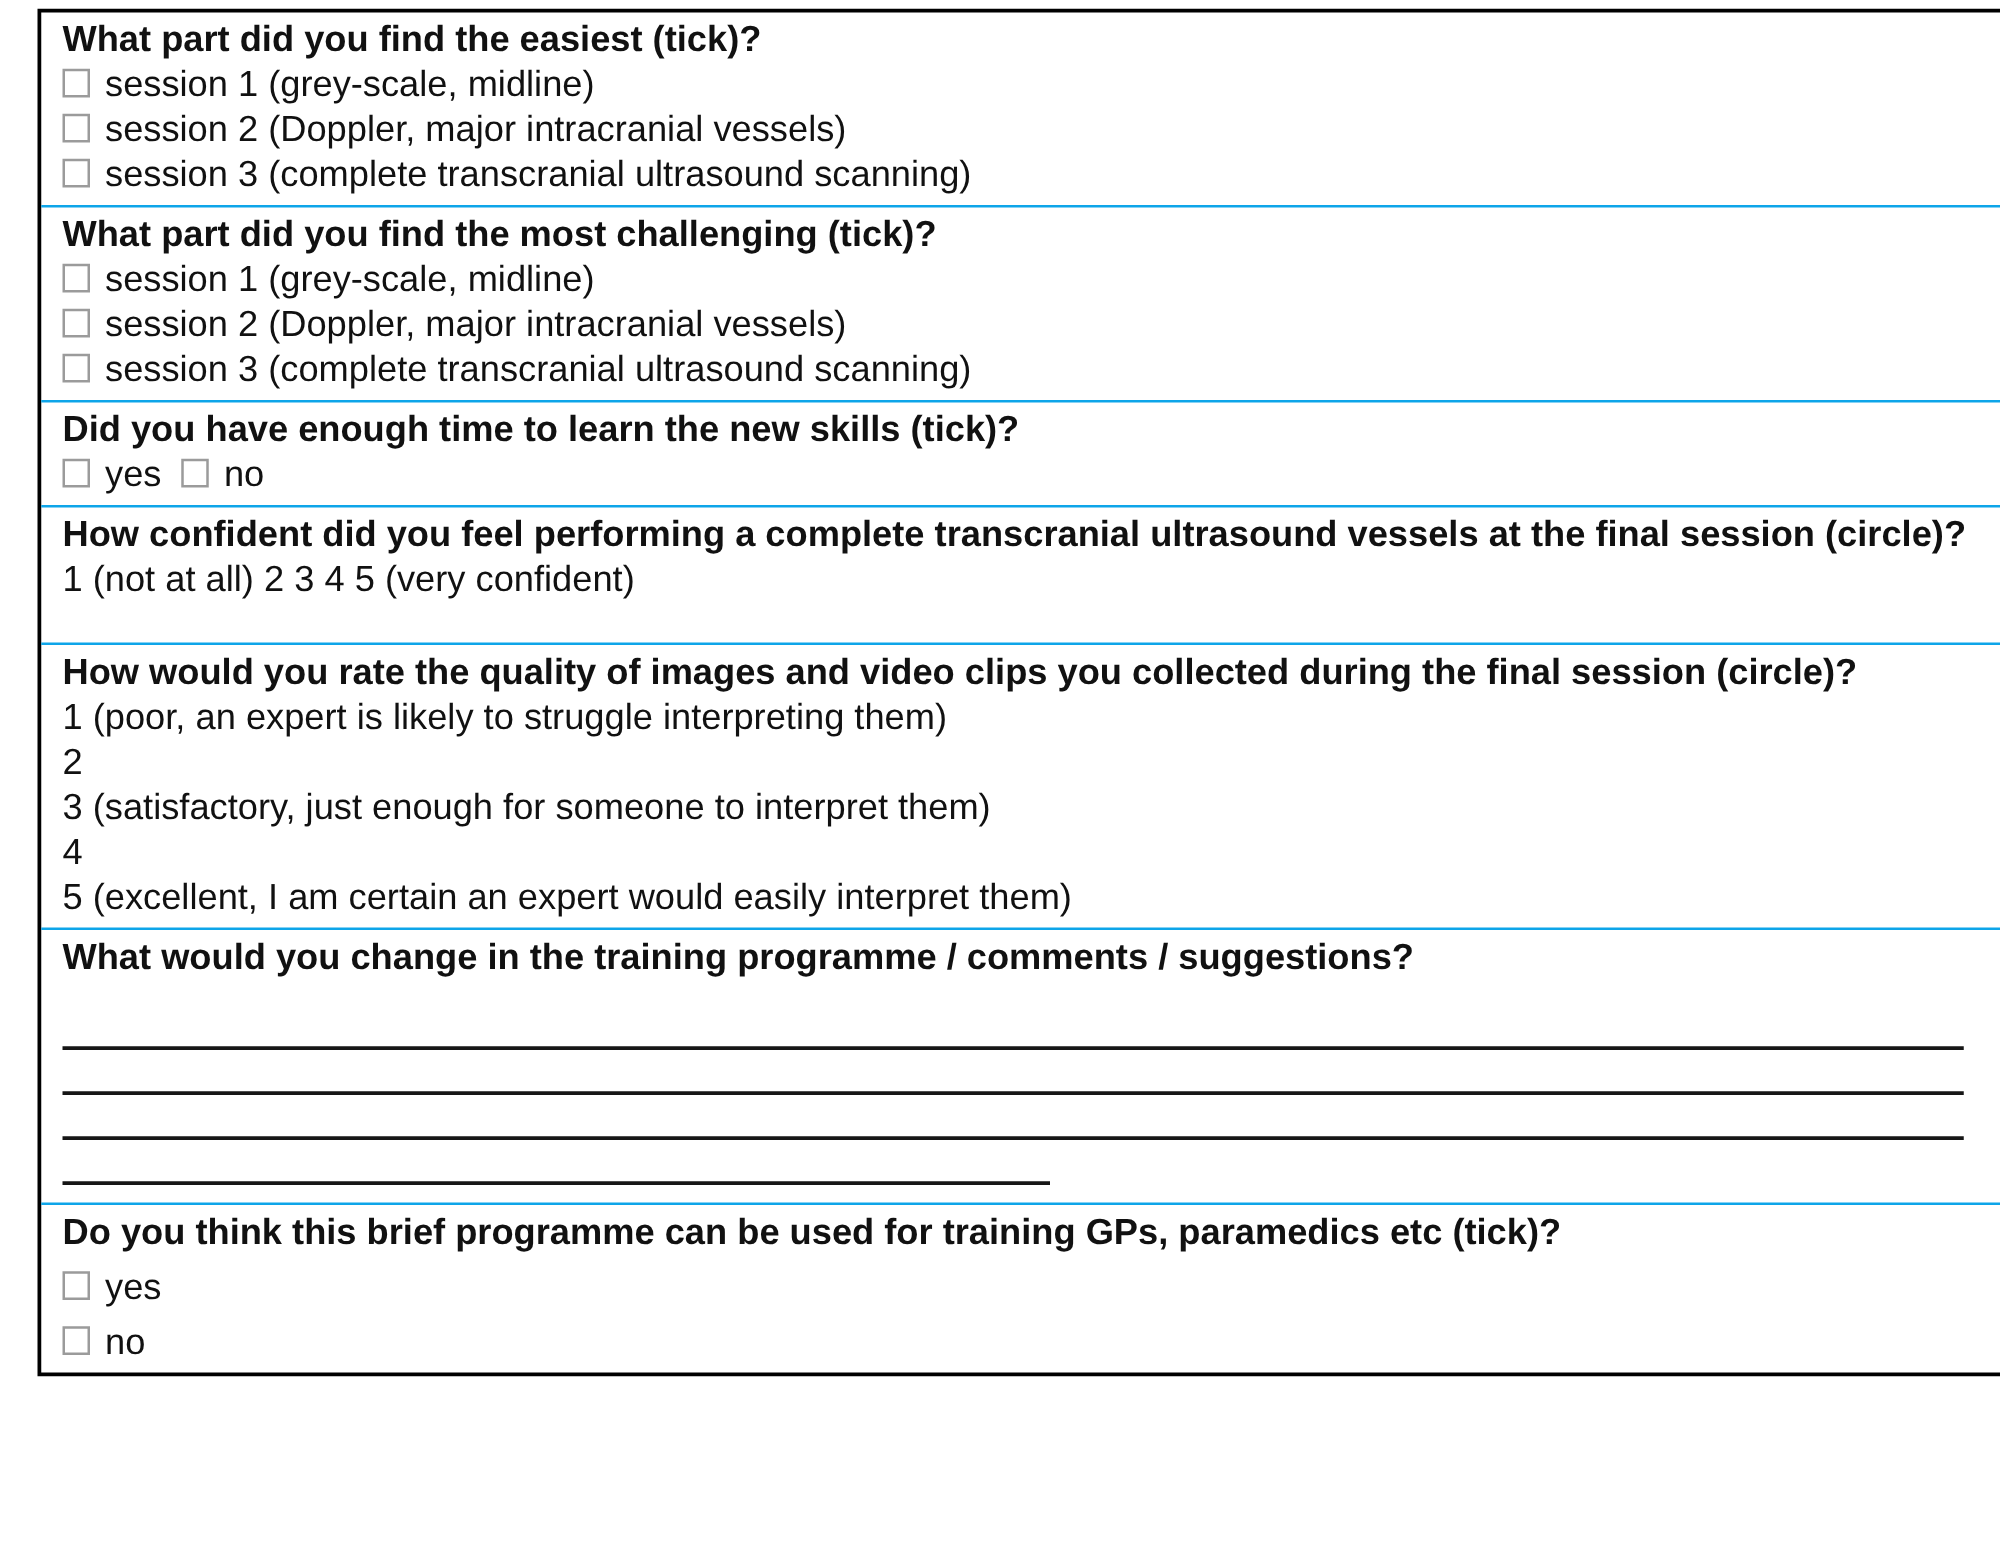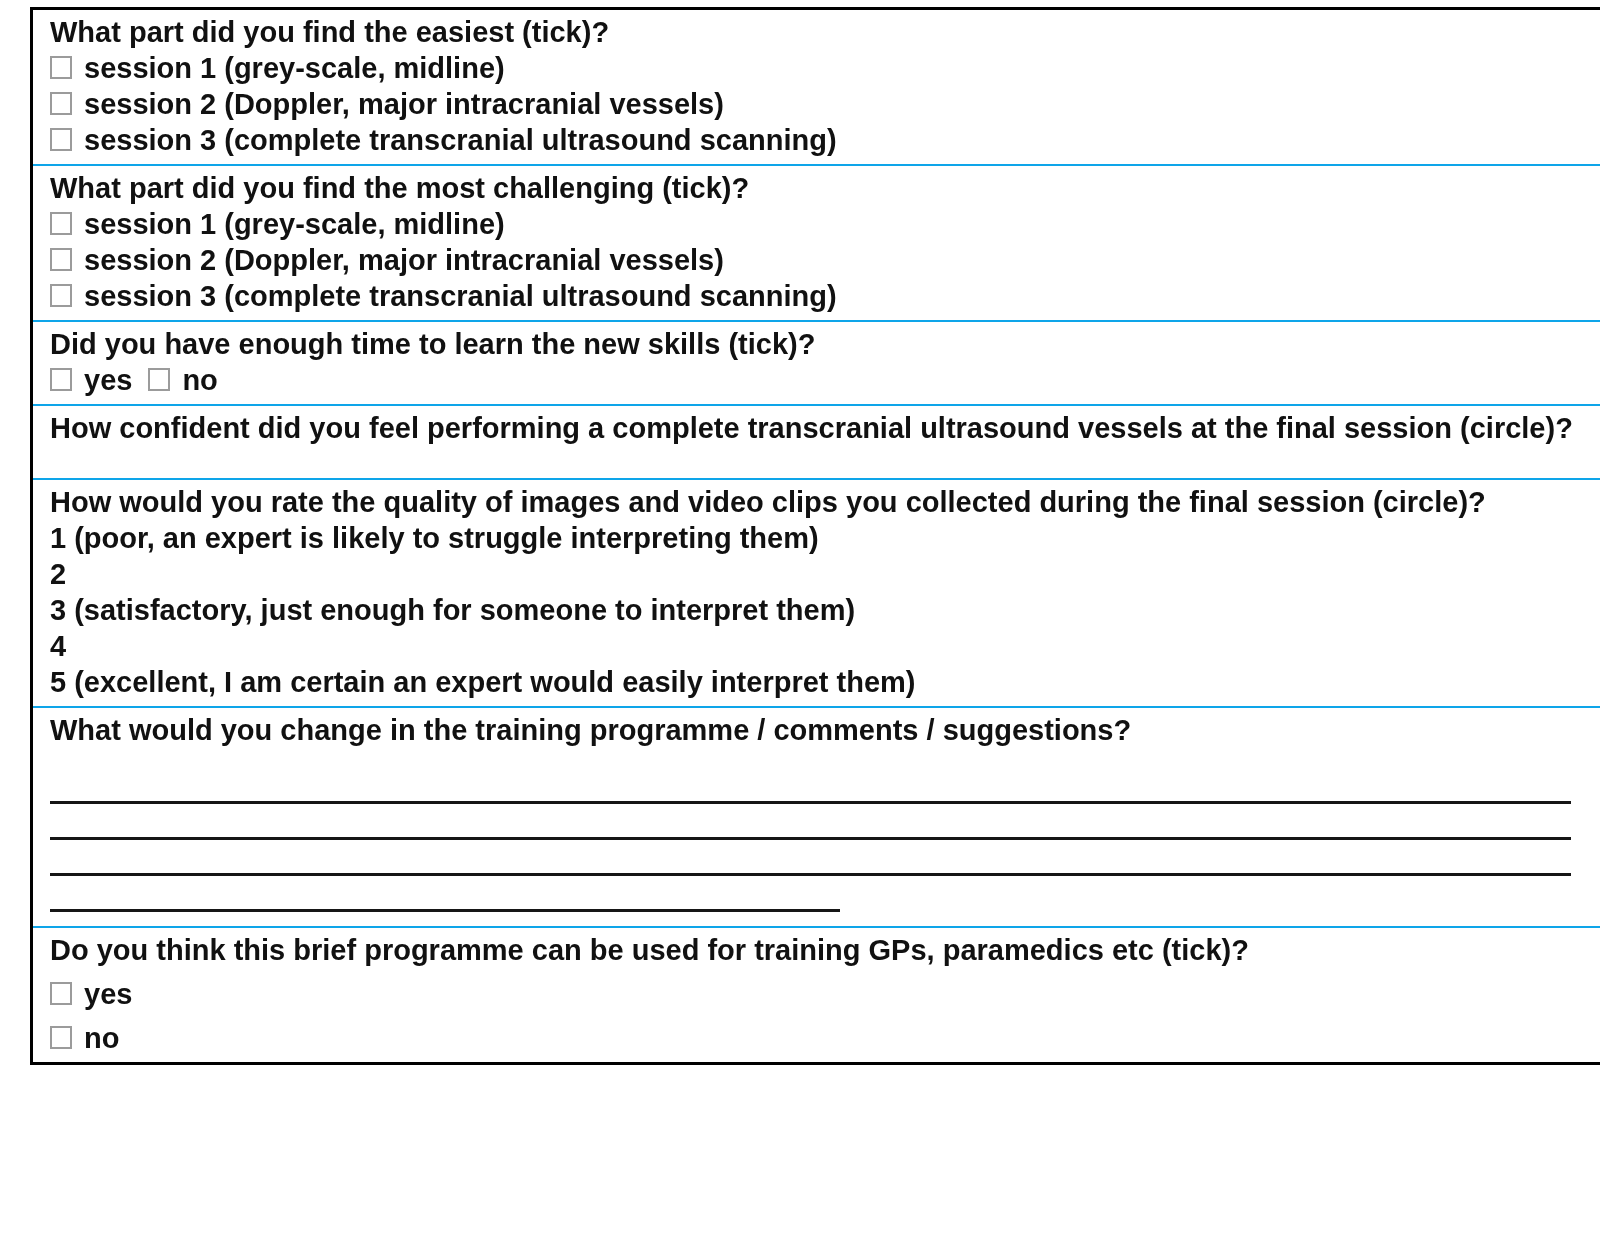--- a/index.html
+++ b/index.html
@@ -20,21 +20,21 @@
     background: #ffffff;
   }
   .row {
     border-top: 2px solid #0ea5e9;
     padding: 4px 18px 6px 17px;
     font-size: 29px;
     line-height: 36px;
   }
   .row:first-child { border-top: none; }
   .qtitle { font-weight: 700; }
-  .opt, .scale { font-weight: 700; }
+  .opt, .scale { font-weight: 400; }
   .opt.spaced { margin-top: 8px; }
   .row.extra-bottom { padding-bottom: 32px; }
   .cb {
     display: inline-block;
     width: 18px;
     height: 19px;
     border: 2px solid #9b9b9b;
     background: #ffffff;
     margin-right: 12px;
     vertical-align: -1px;
@@ -82,20 +82,21 @@
 
   <div class="row">
     <div class="qtitle">Did you have enough time to learn the new skills (tick)?</div>
     <div class="opt">
       <span class="cb"></span><span>yes</span><span class="cb second"></span><span>no</span>
     </div>
   </div>
 
   <div class="row extra-bottom">
     <div class="qtitle">How confident did you feel performing a complete transcranial ultrasound vessels at the final session (circle)?</div>
+    <div class="scale">1 (not at all) 2 3 4 5 (very confident)</div>
   </div>
 
   <div class="row">
     <div class="qtitle">How would you rate the quality of images and video clips you collected during the final session (circle)?</div>
     <div class="opt">1 (poor, an expert is likely to struggle interpreting them)</div>
     <div class="opt">2</div>
     <div class="opt">3 (satisfactory, just enough for someone to interpret them)</div>
     <div class="opt">4</div>
     <div class="opt">5 (excellent, I am certain an expert would easily interpret them)</div>
   </div>

